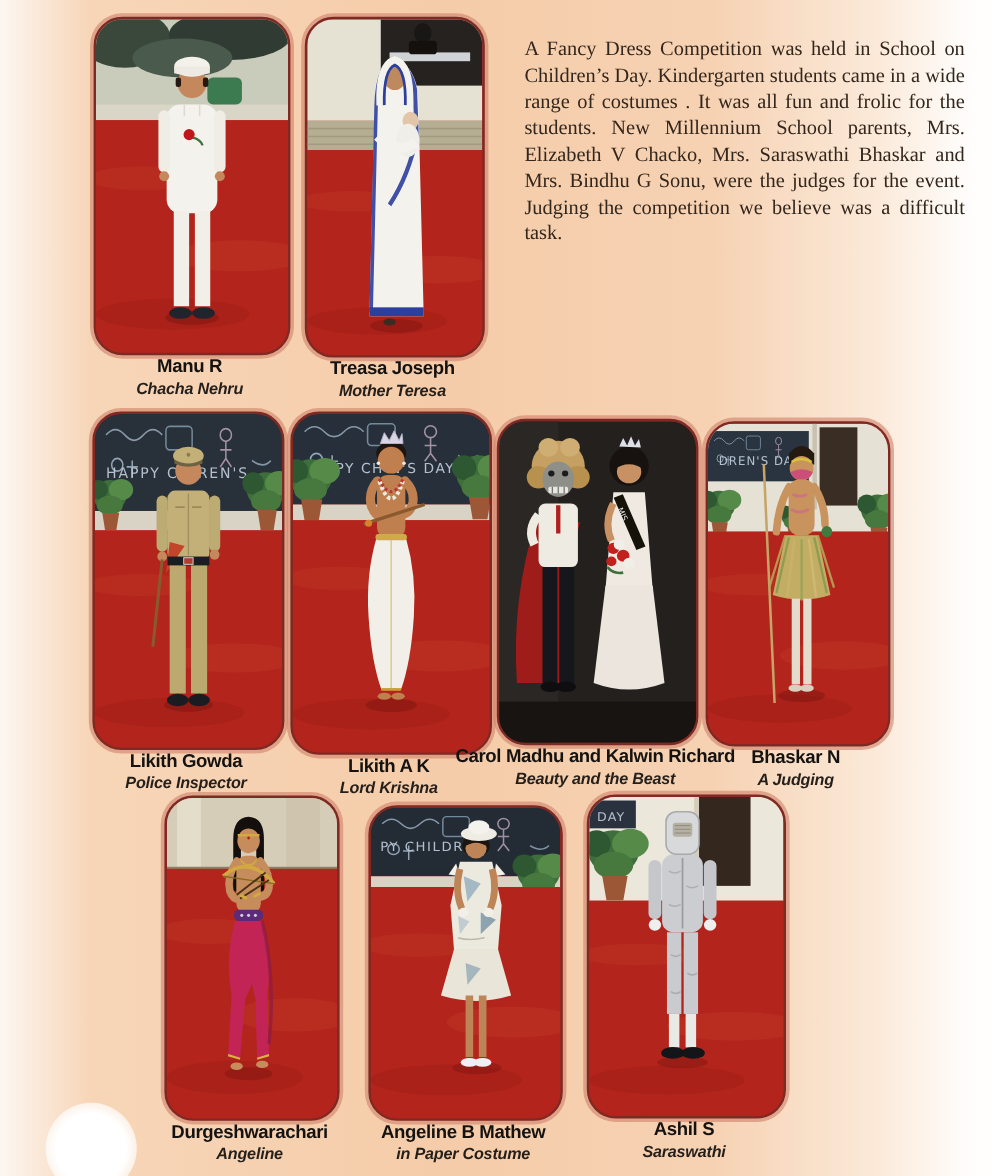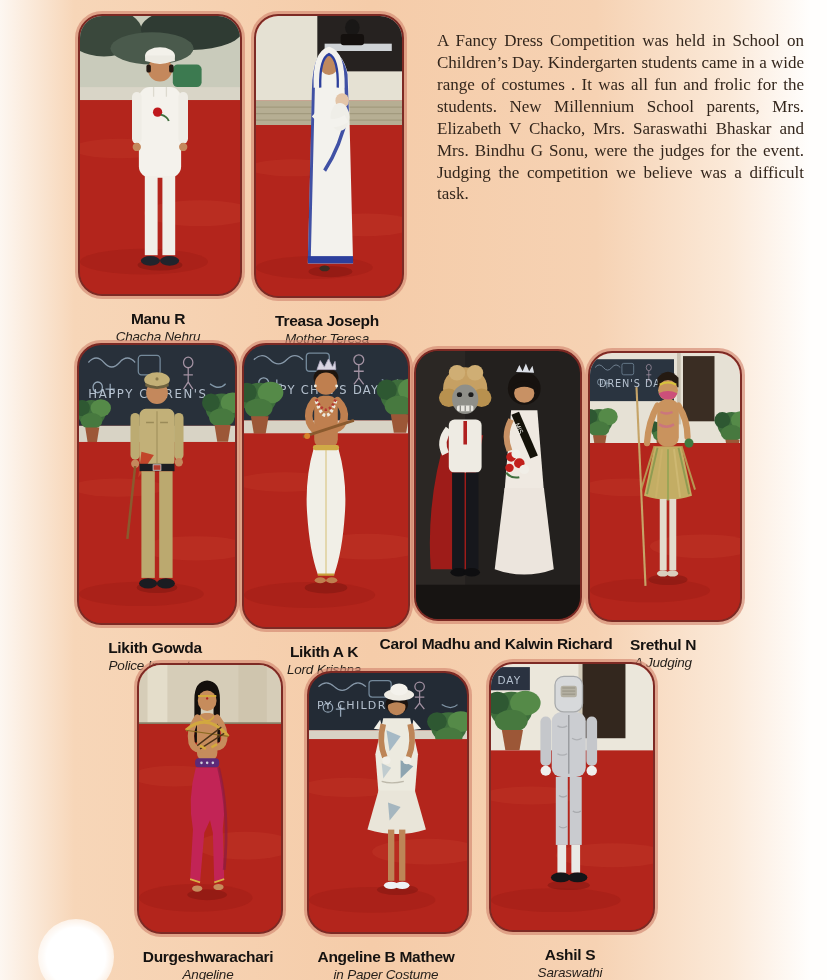--- a/index.html
+++ b/index.html
@@ -12,24 +12,24 @@
   .card { position:absolute; margin:0; }
   .frame {
     position:relative; width:100%; height:100%;
     border:2px solid #7d2a24; border-radius:24px; overflow:hidden;
     box-shadow:0 0 0 3px rgba(211,135,112,0.65);
     background:#b3251c;
   }
   .frame svg { display:block; width:100%; height:100%; }
   .cap {
     position:absolute; left:50%; top:100%; transform:translateX(-50%);
-    margin-top:18px; text-align:center; white-space:nowrap;
+    margin-top:5px; text-align:center; white-space:nowrap;
   }
   .cap .nm { font-weight:700; font-size:15.5px; letter-spacing:-0.3px; color:#151210; }
-  .cap .rl { font-weight:400; font-style:italic; font-size:13.5px; letter-spacing:-0.2px; color:#241f1a; margin-top:1px; }
+  .cap .rl { font-weight:700; font-style:italic; font-size:13.5px; letter-spacing:-0.2px; color:#241f1a; margin-top:1px; }
   .article {
     position:absolute; left:437px; top:30px; width:367px;
     font-family:"Liberation Serif", serif; font-size:17px; line-height:1.29;
     color:#33261c; text-align:justify;
   }
   .article p { margin:0; }
   .article p + p { margin-top:30px; }
   .bubble {
     position:absolute; left:38px; top:919px; width:76px; height:76px; border-radius:50%;
     background:radial-gradient(circle, #ffffff 0%, #ffffff 55%, rgba(255,255,255,0) 100%);
@@ -250,20 +250,21 @@
         <circle cx="58" cy="68" r="3" fill="#c2201c"></circle>
         <circle cx="63" cy="72" r="3.2" fill="#c2201c"></circle>
         <circle cx="61" cy="66" r="2.8" fill="#f1eee7"></circle>
         <circle cx="66" cy="76" r="3" fill="#f1eee7"></circle>
         <circle cx="57" cy="75" r="2.6" fill="#c2201c"></circle>
         <path d="M55,78 q3,4 8,3" stroke="#3f6f3d" stroke-width="1.4" fill="none"></path>
       </svg>
     </div>
     <figcaption class="cap">
       <div class="nm">Carol Madhu and Kalwin Richard</div>
+      <div class="rl">Beauty and the Beast</div>
     </figcaption>
   </figure>
 
   <figure class="card" style="left:588px;top:351px;width:150px;height:267px">
     <div class="frame">
       <svg viewBox="0 0 100 172" preserveAspectRatio="none">
         <rect width="100" height="58" fill="#e6e1d5"></rect>
         <rect x="62" y="2" width="21" height="42" fill="#3a2d23"></rect>
         <rect x="58" y="0" width="2.5" height="46" fill="#c9c2b2"></rect>
         <rect x="0" y="4" width="56" height="27" fill="#2a3440"></rect>
@@ -298,21 +299,21 @@
           <path d="M61,60 L70,88" stroke="#b8a258"></path>
           <path d="M43,60 L34,88" stroke="#b8a258"></path>
         </g>
         <rect x="46.5" y="94" width="4.6" height="46" fill="#e3dccd"></rect>
         <rect x="52.9" y="94" width="4.6" height="46" fill="#e3dccd"></rect>
         <ellipse cx="48.5" cy="142" rx="3.8" ry="2" fill="#d9cfbe"></ellipse>
         <ellipse cx="55" cy="142" rx="3.8" ry="2" fill="#d9cfbe"></ellipse>
       </svg>
     </div>
     <figcaption class="cap">
-      <div class="nm">Srethul N</div>
+      <div class="nm">Bhaskar N</div>
       <div class="rl">A Judging</div>
     </figcaption>
   </figure>
 
   <figure class="card" style="left:137px;top:663px;width:142px;height:267px">
     <div class="frame">
       <svg viewBox="0 0 100 172" preserveAspectRatio="none">
         <rect width="100" height="38" fill="#d6cdb8"></rect>
         <rect x="6" y="0" width="14" height="38" fill="#e4ddca"></rect>
         <rect x="70" y="0" width="20" height="38" fill="#cfc5ae"></rect>

